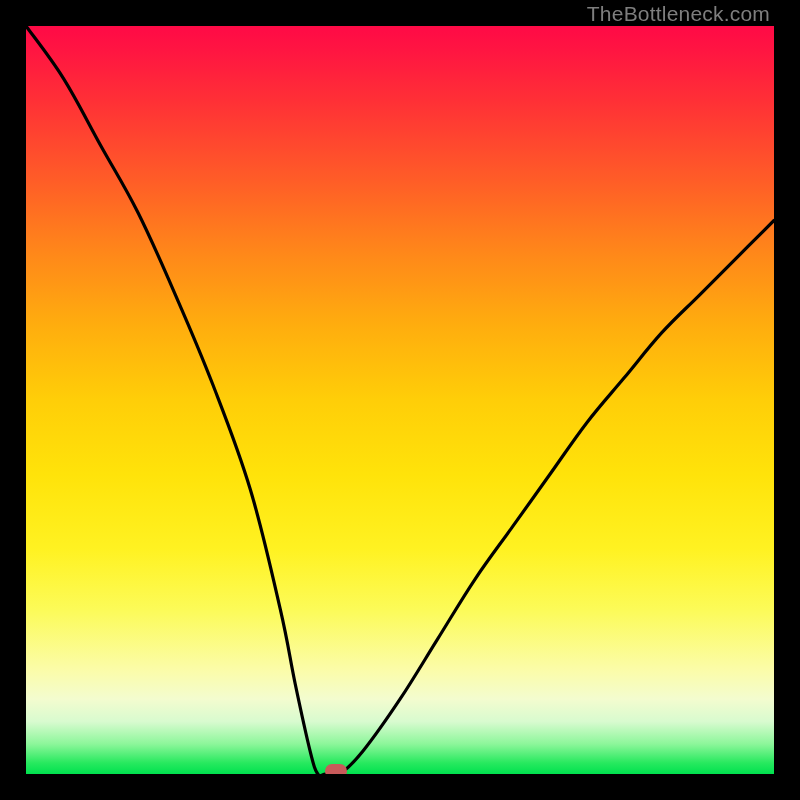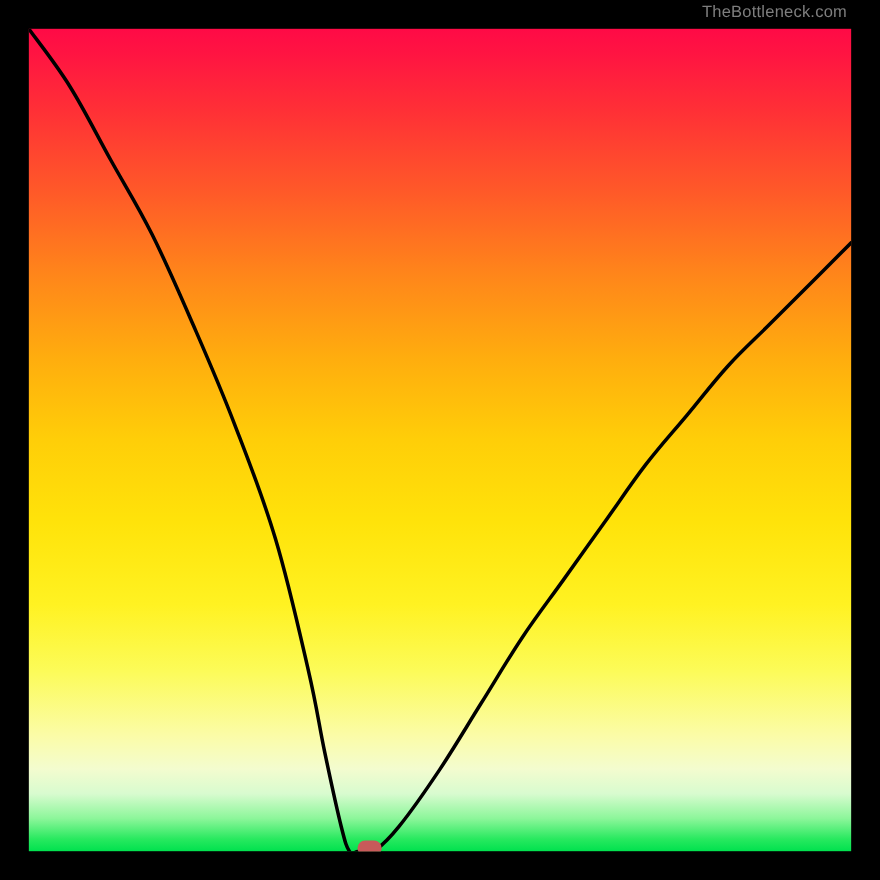--- a/index.html
+++ b/index.html
@@ -48,21 +48,21 @@
       #8cf69a 96%,
       #28e95f 98.5%,
       #00e14e 100%
     );
   }
   .watermark {
     position: absolute;
     top: 2px;
     right: 30px;
     color: #7e7e7e;
-    font-size: 15px;
+    font-size: 21px;
     font-weight: 500;
     letter-spacing: 0.2px;
     user-select: none;
   }
   svg.curve {
     position: absolute;
     inset: 0;
     width: 748px;
     height: 748px;
   }

